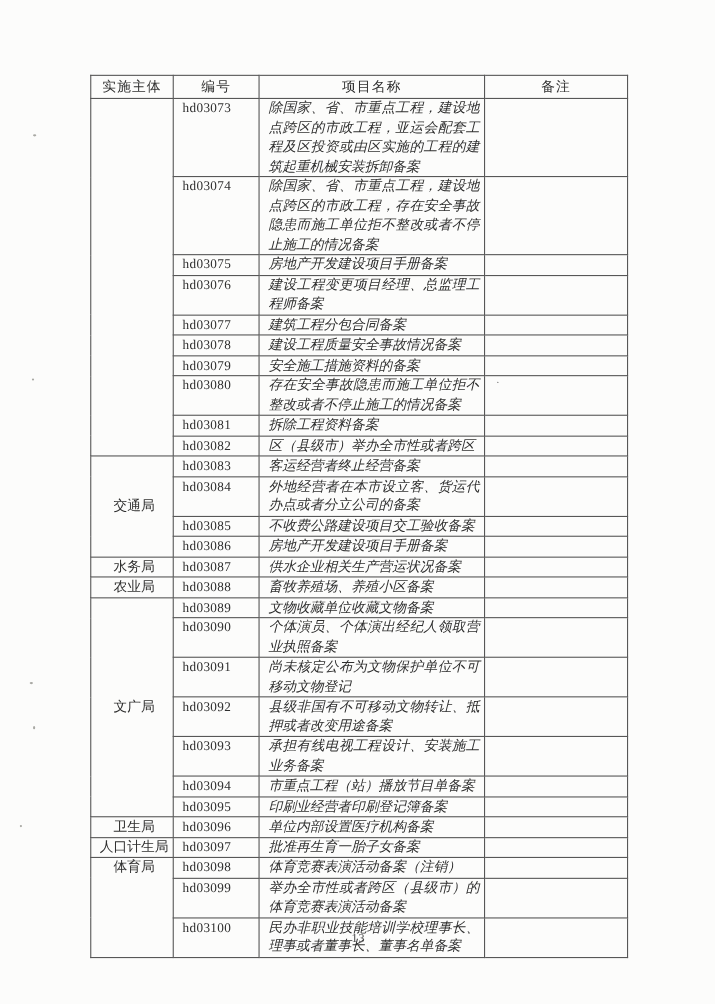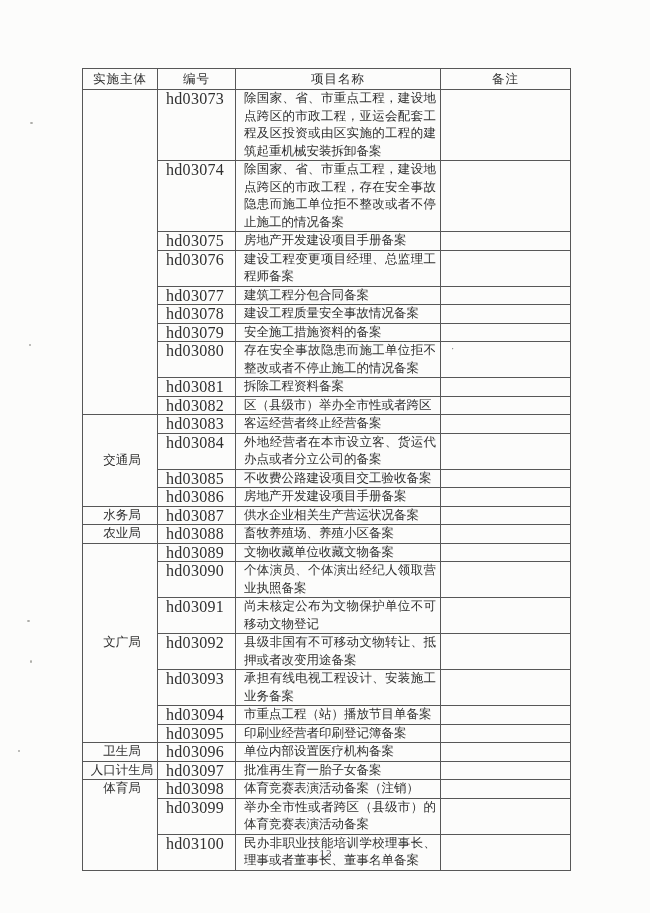--- a/index.html
+++ b/index.html
@@ -47,28 +47,29 @@
   td.agency{
     text-align:center;
     padding:0 2px 0 6px;
     vertical-align:middle;
     word-break:break-all;
   }
   td.agency.vtop{vertical-align:top;margin-top:39px;}
   td.code{
     padding:0 16px 0 8px;
     vertical-align:top;
-    font-size:16px;
+    font-size:12px;
     letter-spacing:0.3px;
   }
   td.name{
     padding:0 4px 0 8px;
     vertical-align:top;
     word-break:break-all;
     text-align:justify;
+    font-style:italic;
   }
   td.note{
     padding:0 0 0 10px;
     vertical-align:top;
     color:#6e6e6e;
     font-size:10px;
     line-height:14px;
   }
   .pagenum{
     position:absolute;

